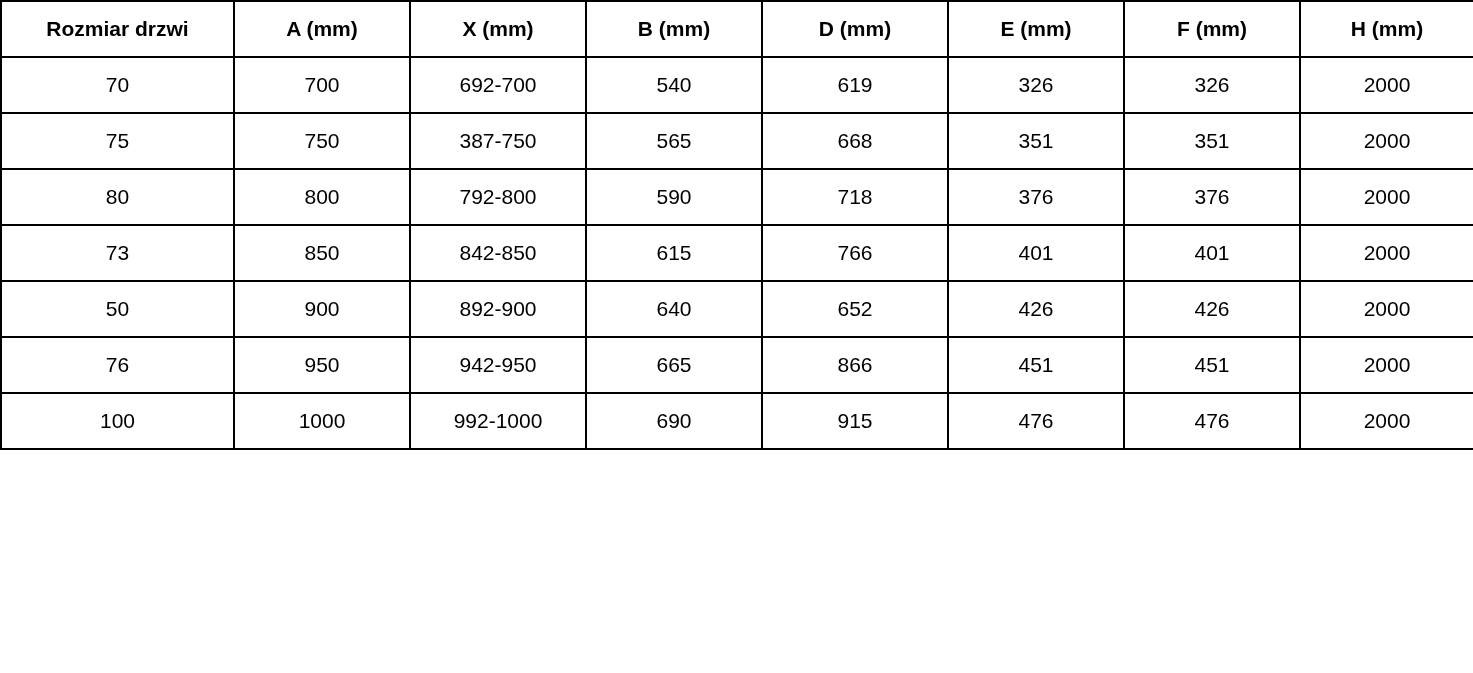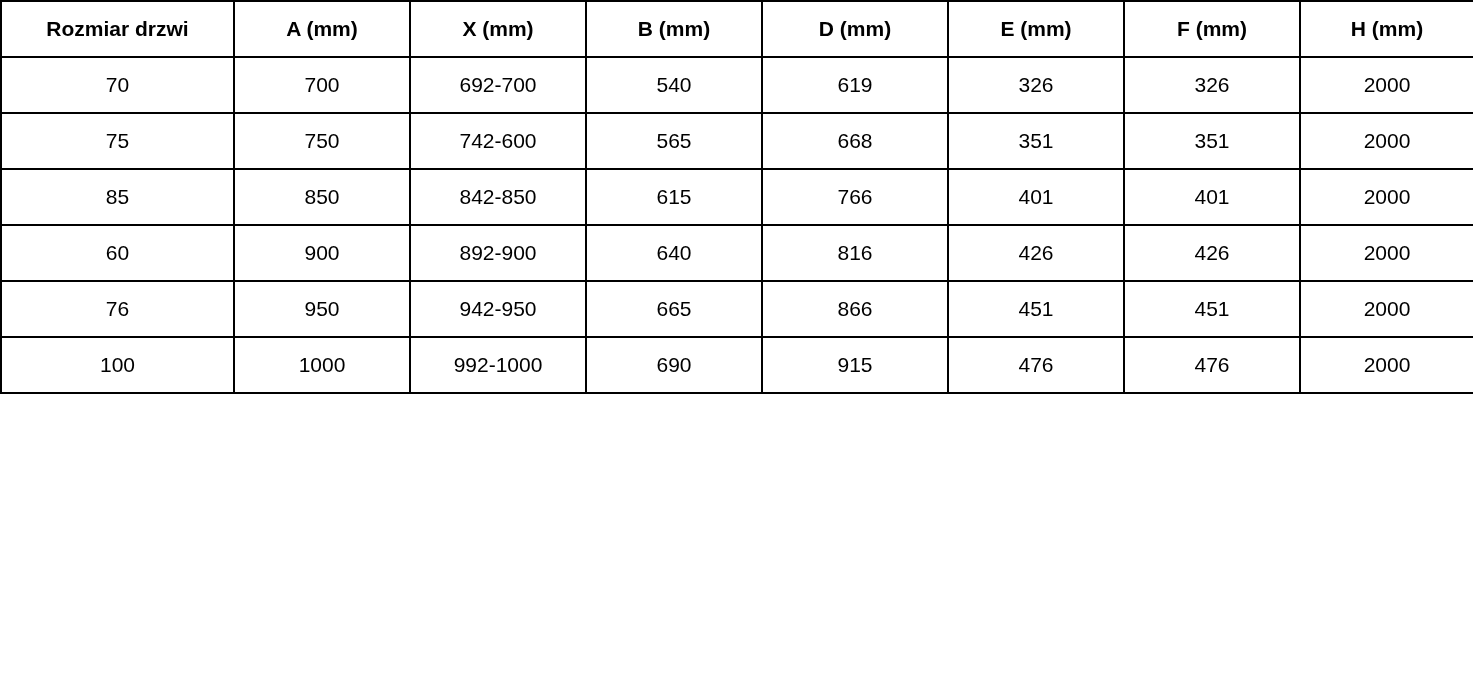--- a/index.html
+++ b/index.html
@@ -86,43 +86,53 @@
         <td>692-700</td>
         <td>540</td>
         <td>619</td>
         <td>326</td>
         <td>326</td>
         <td>2000</td>
       </tr>
       <tr>
         <td>75</td>
         <td>750</td>
-        <td>742-600</td>
+        <td>387-750</td>
         <td>565</td>
         <td>668</td>
         <td>351</td>
         <td>351</td>
         <td>2000</td>
       </tr>
       <tr>
-        <td>85</td>
+        <td>80</td>
+        <td>800</td>
+        <td>792-800</td>
+        <td>590</td>
+        <td>718</td>
+        <td>376</td>
+        <td>376</td>
+        <td>2000</td>
+      </tr>
+      <tr>
+        <td>73</td>
         <td>850</td>
         <td>842-850</td>
         <td>615</td>
         <td>766</td>
         <td>401</td>
         <td>401</td>
         <td>2000</td>
       </tr>
       <tr>
-        <td>60</td>
+        <td>50</td>
         <td>900</td>
         <td>892-900</td>
         <td>640</td>
-        <td>816</td>
+        <td>652</td>
         <td>426</td>
         <td>426</td>
         <td>2000</td>
       </tr>
       <tr>
         <td>76</td>
         <td>950</td>
         <td>942-950</td>
         <td>665</td>
         <td>866</td>

